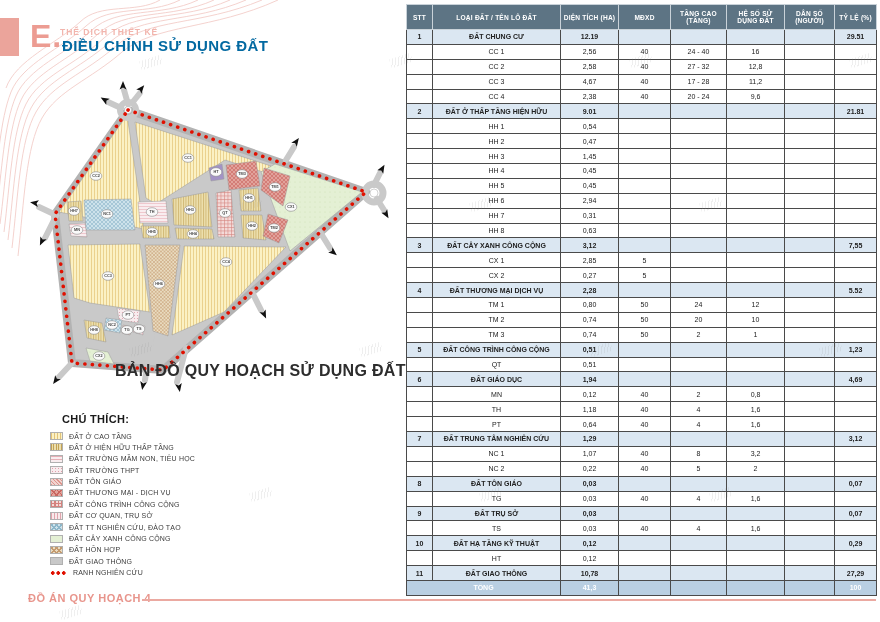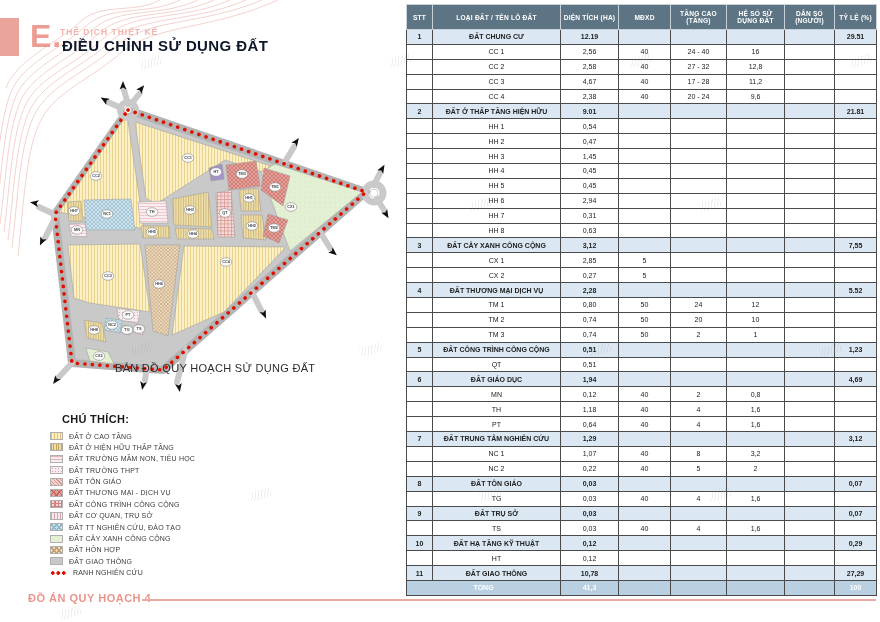--- a/index.html
+++ b/index.html
@@ -6,25 +6,25 @@
   body{width:880px;height:622px;background:#ffffff;font-family:"Liberation Sans",sans-serif;overflow:hidden;}
   .page{position:relative;width:880px;height:622px;background:#fff;overflow:hidden;}
 
   
   .deco{position:absolute;left:0;top:0;pointer-events:none;}
   .pink-square{position:absolute;left:0;top:18px;width:19px;height:38px;background:#eba49b;}
 
   
   .big-letter{position:absolute;left:30px;top:18px;font-size:32px;font-weight:bold;color:#ec9c92;letter-spacing:1px;}
   .kicker{position:absolute;left:60px;top:27px;font-size:8.5px;font-weight:bold;color:#f2b5ad;letter-spacing:1px;}
-  .head-title{position:absolute;left:62px;top:37px;font-size:15px;font-weight:bold;color:#0f172a;letter-spacing:.4px;}
+  .head-title{position:absolute;left:62px;top:37px;font-size:15px;font-weight:bold;color:#0369a1;letter-spacing:.4px;}
 
   
   .map-svg{position:absolute;left:28px;top:80px;}
-  .map-title{position:absolute;left:115px;top:362px;font-size:11px;font-weight:normal;color:#2d2d2d;letter-spacing:.3px;}
+  .map-title{position:absolute;left:115px;top:362px;font-size:16px;font-weight:bold;color:#2d2d2d;letter-spacing:.3px;}
 
   
   .legend{position:absolute;left:50px;top:413px;width:260px;}
   .legend h3{margin:0 0 7px 12px;font-size:11px;font-weight:bold;color:#1a1a1a;letter-spacing:.3px;}
   .legend ul{list-style:none;margin:0;padding:0;}
   .legend li{display:flex;align-items:center;gap:6px;margin-bottom:3.4px;}
   .legend .lbl{font-size:7px;color:#3a3a3a;letter-spacing:.2px;}
   .sw{width:13px;height:8px;border:1px solid #b0b0b0;flex:none;box-sizing:border-box;}
   .sw.yellow-stripe{background:repeating-linear-gradient(90deg,#e2c377 0 1px,#fbf1c4 1px 3px);}
   .sw.tan-stripe{background:repeating-linear-gradient(90deg,#c2a256 0 1px,#ecdfad 1px 2.5px);}

